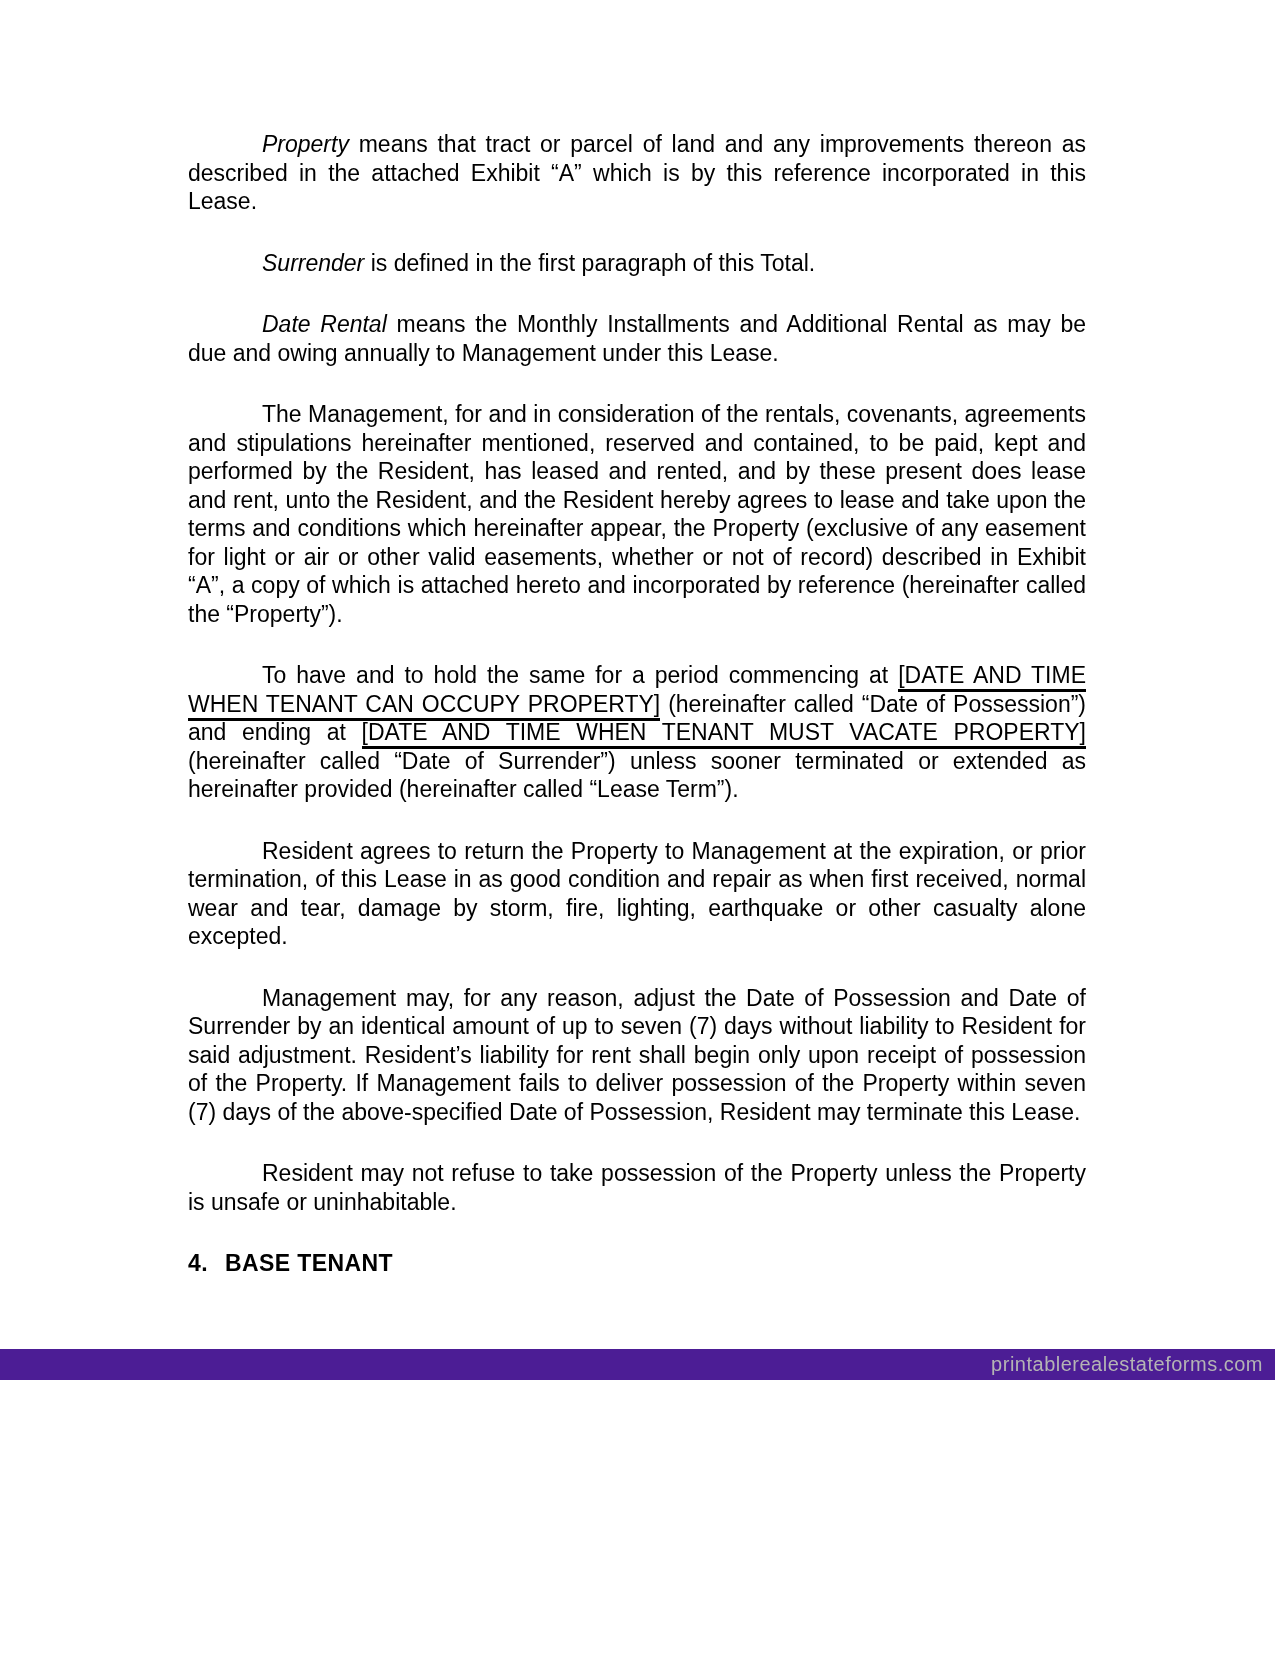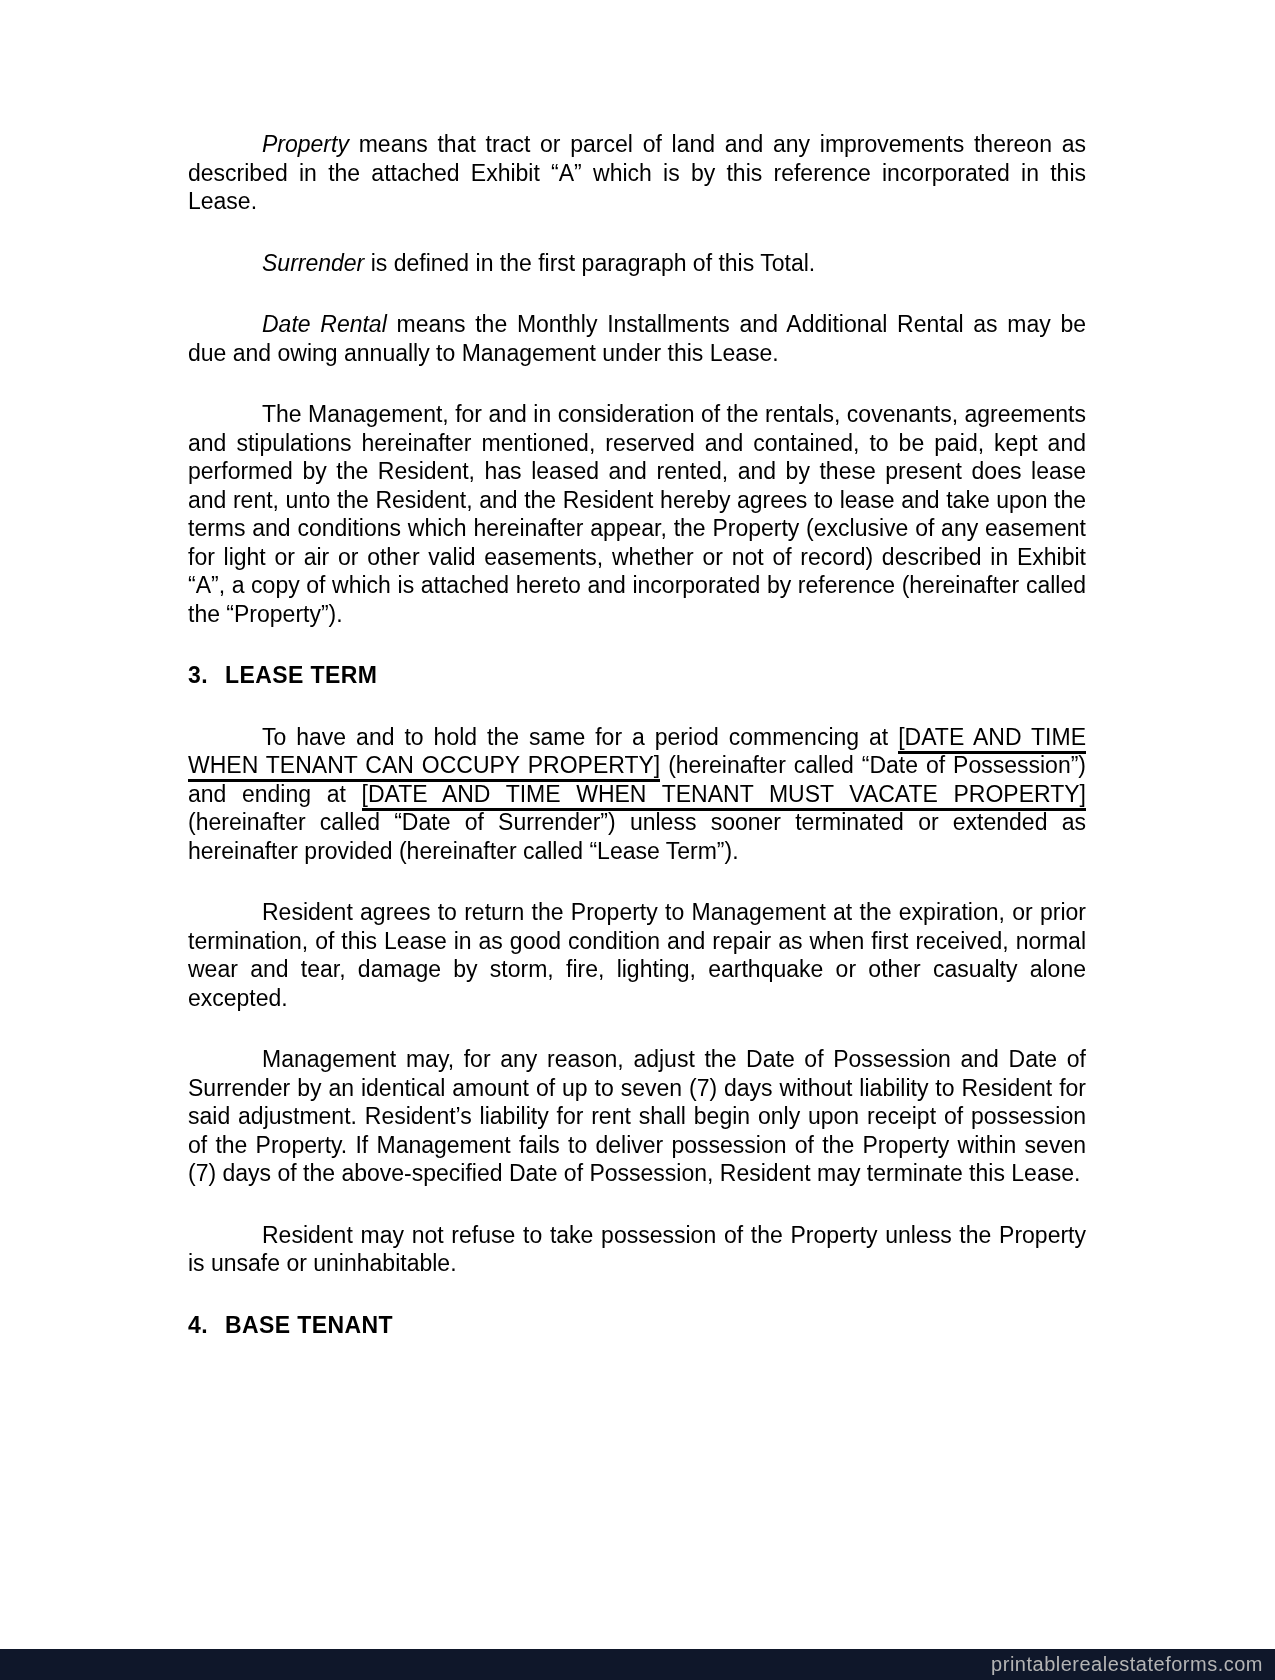--- a/index.html
+++ b/index.html
@@ -3,21 +3,21 @@
 <meta charset="utf-8">
 <style>
   html, body {
     margin: 0;
     padding: 0;
     background: #ffffff;
   }
   .page {
     position: relative;
     width: 1275px;
-    height: 1680px;
+    height: 1380px;
     background: #ffffff;
     overflow: hidden;
     font-family: "Liberation Sans", sans-serif;
     color: #000000;
   }
   .content {
     position: absolute;
     left: 188px;
     top: 130px;
     width: 898px;
@@ -47,21 +47,21 @@
     font-weight: normal;
     border-bottom: 3px solid #000000;
     padding-bottom: 1px;
   }
   .footer-bar {
     position: absolute;
     left: 0;
     bottom: 0;
     width: 100%;
     height: 31px;
-    background: #0f172a;
+    background: #4c1d95;
     box-sizing: border-box;
     padding-right: 12px;
     display: flex;
     align-items: center;
     justify-content: flex-end;
     font-size: 20px;
     letter-spacing: 0.5px;
     color: #b4b4b4;
   }
 </style>
@@ -73,21 +73,20 @@
 
     <p class="para"><span class="term">Property</span><span> means that tract or parcel of land and any improvements thereon as described in the attached Exhibit “A” which is by this reference incorporated in this Lease.</span></p>
 
     <p class="para"><span class="term">Surrender</span><span> is defined in the first paragraph of this Total.</span></p>
 
     <p class="para"><span class="term">Date Rental</span><span> means the Monthly Installments and Additional Rental as may be due and owing annually to Management under this Lease.</span></p>
 
 
     <p class="para">The Management, for and in consideration of the rentals, covenants, agreements and stipulations hereinafter mentioned, reserved and contained, to be paid, kept and performed by the Resident, has leased and rented, and by these present does lease and rent, unto the Resident, and the Resident hereby agrees to lease and take upon the terms and conditions which hereinafter appear, the Property (exclusive of any easement for light or air or other valid easements, whether or not of record) described in Exhibit “A”, a copy of which is attached hereto and incorporated by reference (hereinafter called the “Property”).</p>
 
-    <div class="sec-heading"><span class="sec-num">3.</span><span>LEASE TERM</span></div>
 
     <p class="para"><span>To have and to hold the same for a period commencing at </span><span class="placeholder">[DATE AND TIME WHEN TENANT CAN OCCUPY PROPERTY]</span><span> (hereinafter called “Date of Possession”) and ending at </span><span class="placeholder">[DATE AND TIME WHEN TENANT MUST VACATE PROPERTY]</span><span> (hereinafter called “Date of Surrender”) unless sooner terminated or extended as hereinafter provided (hereinafter called “Lease Term”).</span></p>
 
     <p class="para">Resident agrees to return the Property to Management at the expiration, or prior termination, of this Lease in as good condition and repair as when first received, normal wear and tear, damage by storm, fire, lighting, earthquake or other casualty alone excepted.</p>
 
     <p class="para">Management may, for any reason, adjust the Date of Possession and Date of Surrender by an identical amount of up to seven (7) days without liability to Resident for said adjustment. Resident’s liability for rent shall begin only upon receipt of possession of the Property.  If Management fails to deliver possession of the Property within seven (7) days of the above-specified Date of Possession, Resident may terminate this Lease.</p>
 
     <p class="para">Resident may not refuse to take possession of the Property unless the Property is unsafe or uninhabitable.</p>
 
     <div class="sec-heading"><span class="sec-num">4.</span><span>BASE TENANT</span></div>

